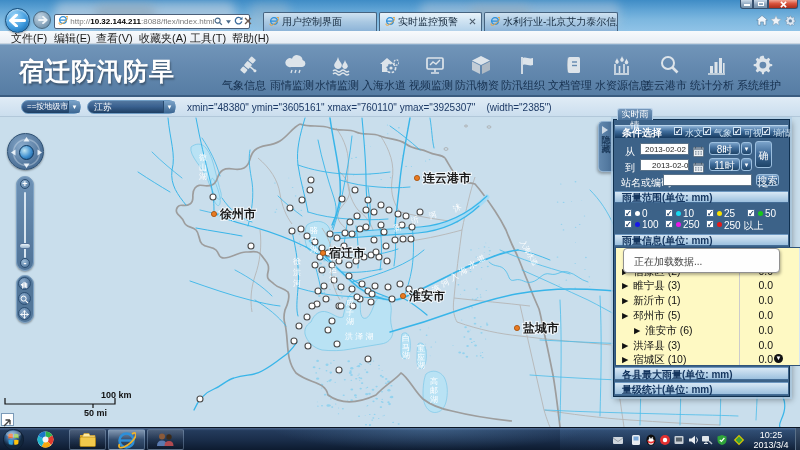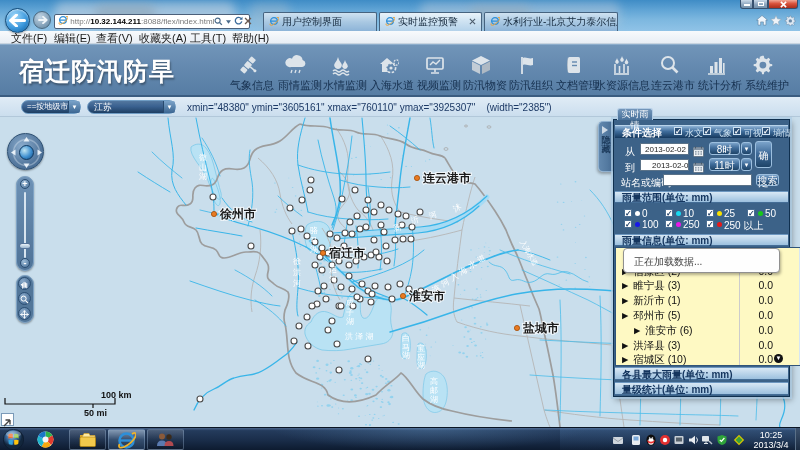--- a/index.html
+++ b/index.html
@@ -11,21 +11,21 @@
 #menubar{left:0;top:31px;width:800px;height:13px;background:linear-gradient(180deg,#f8fafc,#e8eef5);border-bottom:1px solid #c8d4e0;font-size:11px;color:#1b1b1b}
 #menubar span{position:absolute;top:0px}
 #addr{left:54px;top:14px;width:196px;height:15px;background:#fff;border:1px solid #4c607a;border-radius:2px;font-size:8px;color:#000;line-height:13px;white-space:nowrap;overflow:hidden}
 .navbtn{border-radius:50%}
 .tab{top:12px;height:19px;border:1px solid #46637f;border-bottom:none;border-radius:2px 2px 0 0;background:linear-gradient(180deg,#cfe2f1 0%,#a9c8e2 50%,#8db4d8 100%);font-size:10px;color:#14283c;line-height:18px;white-space:nowrap;overflow:hidden}
 .tab.active{background:linear-gradient(180deg,#e9f3fa 0%,#cfe3f2 45%,#b4d2ea 100%)}
 .winbtn{top:0;height:12px;border:1px solid #36506e;border-top:none;font-size:8px;color:#fff;text-align:center;line-height:10px}
 
 #apphdr{left:0;top:44px;width:800px;height:53px;background:linear-gradient(180deg,#7195b9 0%,#6489af 45%,#567da4 100%);border-top:1px solid #8cadcc;border-bottom:2px solid #3a5c80}
 #apptitle{left:19px;top:10px;font-size:25px;font-weight:bold;color:#fff;letter-spacing:1px;text-shadow:1px 2px 2px rgba(0,0,0,.35)}
-.navitem{top:9px;width:46px;text-align:right}
+.navitem{top:9px;width:46px;text-align:left}
 .navitem svg{display:block;margin:0 auto}
 .navitem .lbl{margin-top:2px;font-size:11px;color:#16304f;white-space:nowrap}
 
 #strip{left:0;top:97px;width:800px;height:20px;background:linear-gradient(180deg,#e0ecf6,#cbdeee);border-bottom:1px solid #b2c8da}
 .combo{top:3px;height:14px;border:1px solid #6f9cc4;border-radius:7px;background:linear-gradient(180deg,#53779f 0%,#3a6190 45%,#1e3f63 100%);color:#fff;font-size:9px;line-height:12px}
 .combo .arr{position:absolute;right:0;top:0;bottom:0;width:12px;border-left:1px solid #27496d;background:linear-gradient(180deg,#7aa2c8,#3c6793);border-radius:0 2px 2px 0;color:#fff;font-size:6px;text-align:center;line-height:12px}
 #xytext{left:187px;top:5px;font-size:10px;color:#1d3a66;white-space:nowrap}
 
 #compass{left:7px;top:133px;width:37px;height:37px;border-radius:50%;background:radial-gradient(circle at 40% 35%,#8aabcc,#54789e 60%,#3a6088);border:1px solid #2d4f72;box-shadow:0 1px 2px rgba(0,0,0,.4)}
 #cglobe{left:11px;top:11px;width:15px;height:15px;border-radius:50%;background:radial-gradient(circle at 35% 35%,#bfe4f2,#3e8fd0 55%,#134a7e);border:1px solid #0f3a63}

